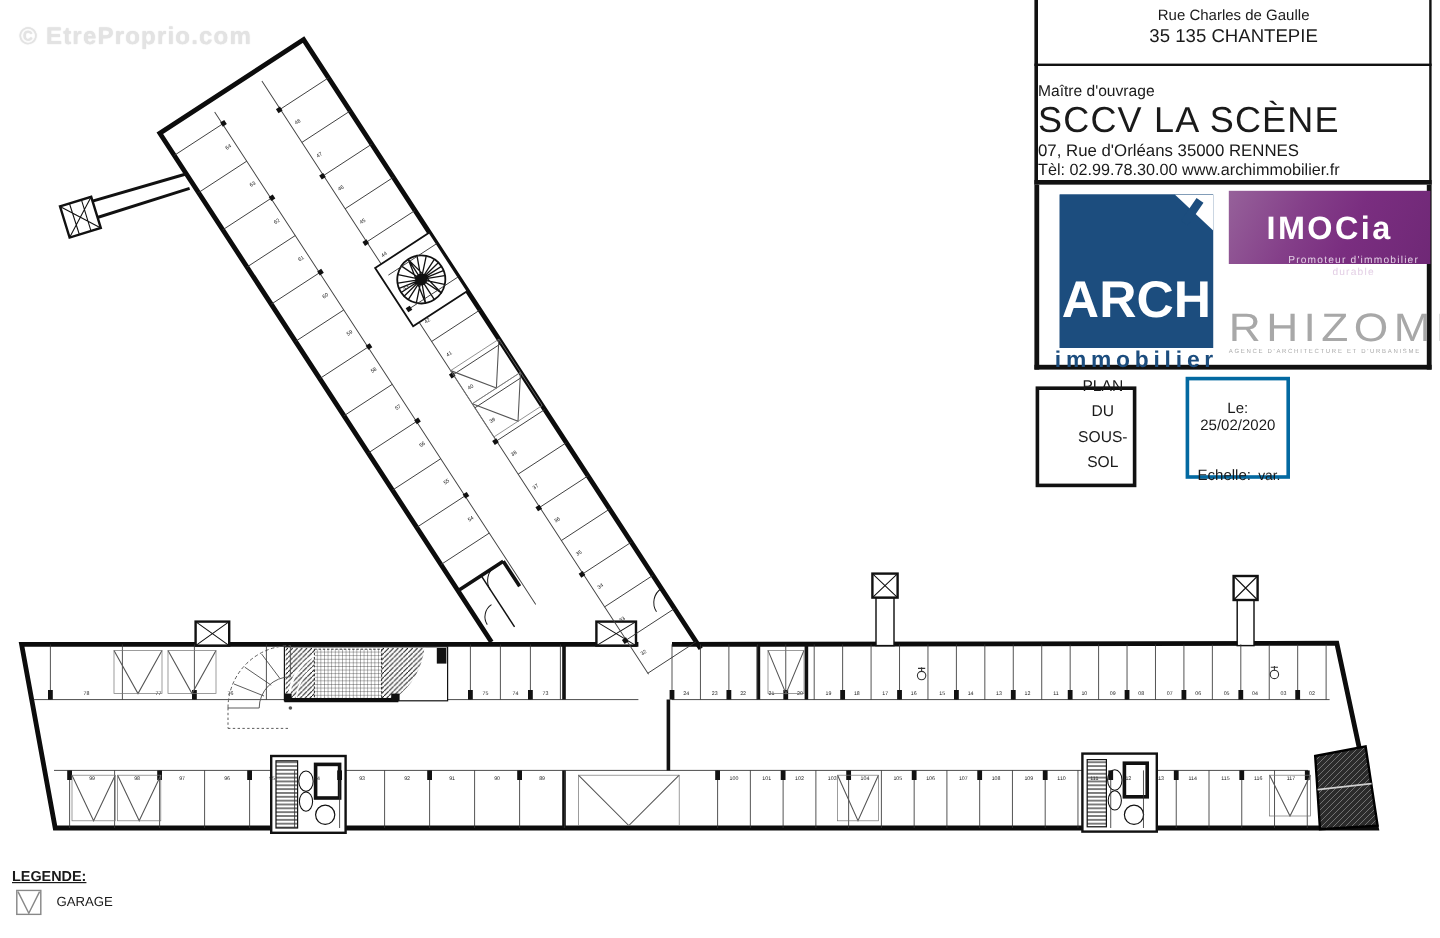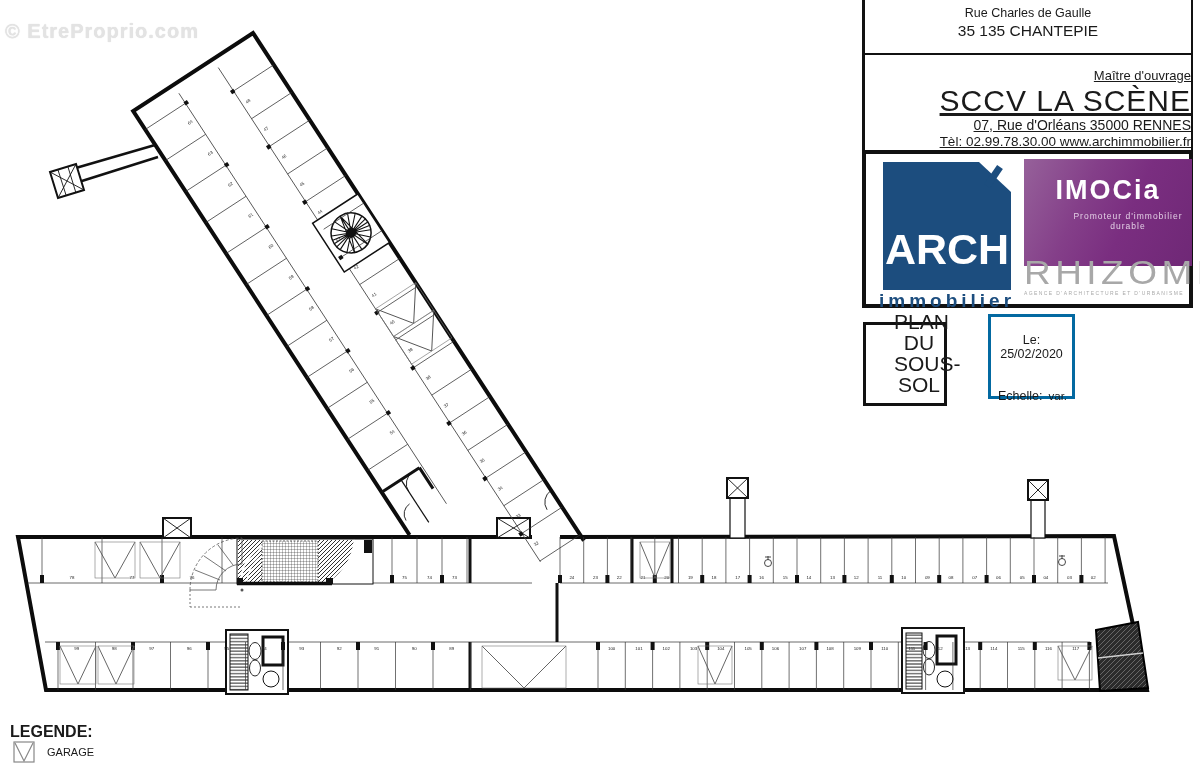--- a/index.html
+++ b/index.html
@@ -1,60 +1,60 @@
 <!DOCTYPE html>
 <html><head>
 <meta charset="utf-8">
 <style>
   html,body{margin:0;padding:0;background:#fff;}
   .page{position:relative;width:1200px;height:782px;background:#ffffff;overflow:hidden;
         font-family:"Liberation Sans",sans-serif;color:#1a1a1a;}
   
-  .watermark{position:absolute;left:5px;top:20px;font-size:20px;letter-spacing:1px;
+  .watermark{position:absolute;left:16px;top:20px;font-size:20px;letter-spacing:1px;
              color:#e3e3e3;text-shadow:0 0 1px #d7d7d7;font-weight:bold;}
   
   #plan{position:absolute;left:0;top:0;}
   
   .tb{position:absolute;left:862px;top:0;width:331px;}
   .tb-sec{box-sizing:border-box;background:#fff;}
   .tb-sec1{border-left:3px solid #111;border-right:2px solid #111;border-bottom:2px solid #111;
            height:55px;text-align:center;padding-top:6px;}
   .tb-addr1{font-size:12.5px;}
   .tb-addr2{font-size:15.5px;margin-top:2px;}
   .tb-sec2{border-left:3px solid #111;border-right:2px solid #111;border-bottom:4px solid #111;
-           height:99px;text-align:right;text-decoration:underline;}
+           height:99px;text-align:left;}
   .tb-owner-label{font-size:13px;padding-top:13px;}
   .tb-owner-name{font-size:30px;letter-spacing:1px;margin-top:3px;line-height:30px;}
   .tb-owner-addr{font-size:14px;margin-top:1px;}
   .tb-owner-tel{font-size:13.5px;margin-top:1px;}
   .tb-sec3{position:relative;border:4px solid #111;border-top:none;height:154px;}
   .logo-arch{position:absolute;left:17px;top:8px;width:128px;height:128px;background:#1c4d7e;}
   .logo-arch svg{display:block;}
   .logo-arch-sub{position:absolute;left:12px;top:136px;width:138px;text-align:center;
                  color:#1c4d7e;font-size:19px;font-weight:bold;letter-spacing:4px;}
-  .logo-imocia{position:absolute;left:158px;top:5px;width:168px;height:107px;
+  .logo-imocia{position:absolute;left:158px;top:5px;width:168px;height:61px;
                background:linear-gradient(115deg,#96619a 0%,#843f89 35%,#7a2e80 60%,#6f2876 100%);
                text-align:center;}
   .logo-imocia-name{color:#fff;font-size:27px;font-weight:bold;letter-spacing:2px;margin-top:16px;}
   .logo-imocia-tag{color:#e3cfe5;font-size:8.5px;letter-spacing:1px;margin-top:5px;margin-left:40px;}
   .logo-rhizome{position:absolute;left:158px;top:102px;width:170px;}
   .logo-rhizome-name{color:#a8a8a8;font-size:33px;letter-spacing:4px;transform:scaleX(1.12);
                      transform-origin:left center;line-height:34px;font-weight:normal;}
   .logo-rhizome-tag{color:#a9a9a9;font-size:5px;letter-spacing:1.4px;margin-top:0px;white-space:nowrap;}
   .planbox{position:absolute;left:863px;top:322px;width:84px;height:84px;box-sizing:border-box;
-           border:3px solid #111;text-align:center;font-size:21px;line-height:21px;
+           border:3px solid #111;text-align:center;font-size:13px;line-height:21px;
            display:flex;flex-direction:column;justify-content:flex-end;padding-bottom:8px;padding-left:28px;}
   .datebox{position:absolute;left:988px;top:314px;width:87px;height:85px;box-sizing:border-box;
            border:3px solid #0369a1;font-size:12.5px;}
   .datebox .d1{text-align:center;margin-top:16px;}
   .datebox .d2{margin-top:28px;margin-left:7px;}
   .datebox .d2 .val{font-size:11.5px;margin-left:6px;}
   
-  .legend-title{position:absolute;left:10px;top:723px;font-size:16px;font-weight:bold;
-                }
+  .legend-title{position:absolute;left:10px;top:723px;font-size:12px;font-weight:bold;
+                text-decoration:underline;}
   .legend-item{position:absolute;left:13px;top:741px;display:flex;align-items:center;}
   .legend-item svg{margin-right:12px;}
   .legend-label{font-size:11px;}
   .nota{position:absolute;left:4px;top:768px;width:1190px;font-size:10.8px;color:#111;}
 </style>
 </head>
 <body>
 
 <div class="page">
 

